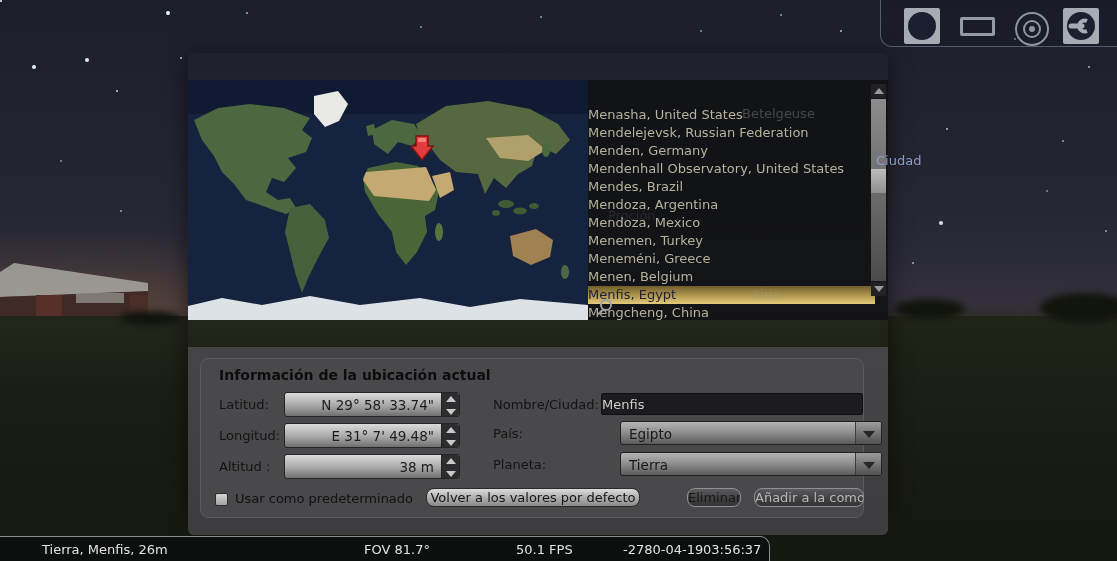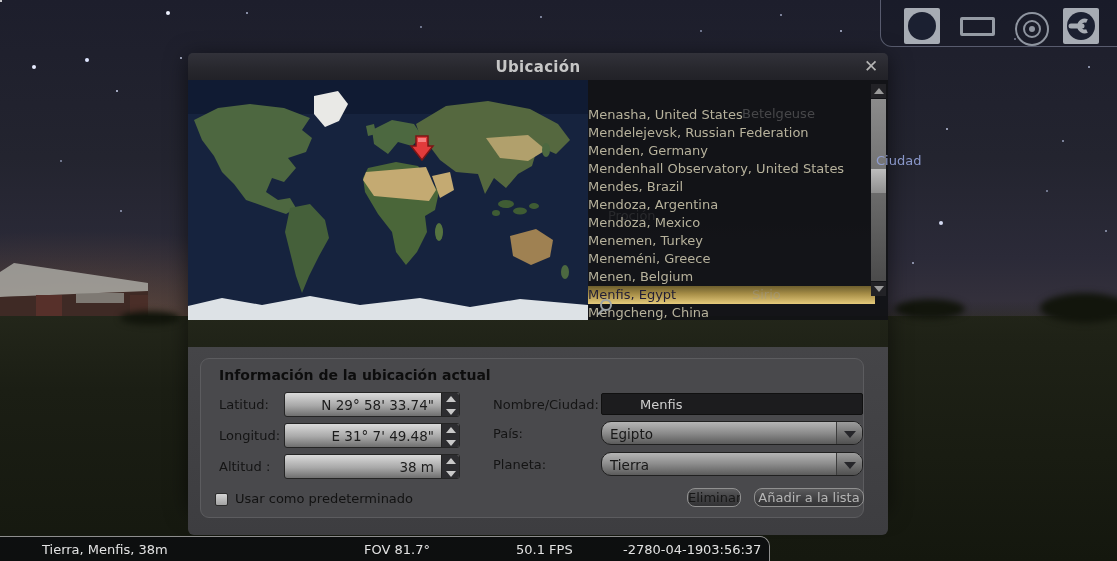--- a/index.html
+++ b/index.html
@@ -95,23 +95,23 @@
     text-align:right; padding-right:6px; font-size:13.5px; color:#1d1d1d; cursor:text; }
   .spin-arrows { position:absolute; right:0; top:0; width:18px; height:25px; background:#2d2d30;
     border-left:1px solid #222; }
   .spin-up, .spin-dn { position:absolute; left:0; width:18px; height:12px;
     display:flex; align-items:center; justify-content:center; cursor:pointer; }
   .spin-up { top:0; } .spin-dn { bottom:0; }
   .tri-up   { width:0; height:0; border-left:5px solid transparent; border-right:5px solid transparent; border-bottom:6px solid #c9c9c9; }
   .tri-down { width:0; height:0; border-left:5px solid transparent; border-right:5px solid transparent; border-top:6px solid #c9c9c9; }
   .text-input { position:absolute; left:400px; width:262px; height:22px; background:#1c1c1e;
     border:1px solid #101010; border-radius:2px; color:#cfcfcf; font-size:13px;
-    line-height:21px; padding-left:38px; cursor:text; }
-  .combo { position:absolute; left:400px; width:262px; height:24px; border:1px solid #202020;
-    border-radius:10px; overflow:hidden; cursor:pointer;
+    line-height:21px; cursor:text; }
+  .combo { position:absolute; left:419px; width:262px; height:24px; border:1px solid #202020;
+    border-radius:3px; overflow:hidden; cursor:pointer;
     background:linear-gradient(180deg,#b5b5b5 0%,#8c8c8c 50%,#5b5b5b 100%); }
   .combo .cb-text { position:absolute; left:8px; top:0; height:24px; line-height:24px;
     font-size:13.5px; color:#181818; }
   .combo .cb-arrow { position:absolute; right:0; top:0; width:26px; height:24px;
     border-left:1px solid #3c3c3c; background:linear-gradient(180deg,#9c9c9c 0%,#6a6a6a 60%,#4a4a4a 100%);
     display:flex; align-items:center; justify-content:center; }
   .tri-down-dk { width:0; height:0; border-left:6px solid transparent; border-right:6px solid transparent; border-top:7px solid #26262a; }
   .checkbox { position:absolute; left:14px; top:134px; width:13px; height:13px;
     background:linear-gradient(180deg,#d4d4d4,#a2a2a2); border:1px solid #2c2c2c; border-radius:2px; cursor:pointer; }
   .cb-label { position:absolute; left:34px; top:132px; font-size:13px; color:#121212; cursor:pointer;text-align:right; }
@@ -169,24 +169,20 @@
       <div class="dot" style="display:flex;align-items:center;justify-content:center;">
         <svg width="28" height="28" viewBox="0 0 28 28">
           <path d="M4,14 H15" stroke="#a7acb4" stroke-width="5" stroke-linecap="round"></path>
           <path d="M20,9 A5.5,5.5 0 1 0 20,19" stroke="#a7acb4" stroke-width="4" fill="none"></path>
         </svg>
       </div>
     </div>
   </div>
 
   <div class="dialog">
-    <div class="titlebar">
-      <span class="title">Ubicación</span>
-      <div class="close-btn">✕</div>
-    </div>
 
     <div class="dlg-body">
 
       <div class="map-wrap">
         <svg width="400" height="240" viewBox="0 0 400 240">
           <rect x="0" y="0" width="400" height="240" fill="#16233e"></rect>
           <rect x="0" y="0" width="400" height="34" fill="#101b33"></rect>
 
           <path d="M6,40 L30,28 L62,24 L96,28 L122,38 L114,50 L124,58 L118,72 L100,78 L108,88 L96,102 L84,98 L78,112 L90,120 L102,118 L108,128 L98,134 L86,130 L58,120 L46,104 L34,92 L26,76 L14,60 Z" fill="#4d6740"></path>
 
@@ -312,28 +308,29 @@
           </div>
           <div class="combo" style="top:93px">
             <span class="cb-text">Tierra</span>
             <div class="cb-arrow">
                 <div class="tri-down-dk"></div>
               </div>
           </div>
 
           <div class="checkbox"></div>
           <span class="cb-label">Usar como predeterminado</span>
+          <div class="btn btn-light">Volver a los valores por defecto</div>
           <div class="btn btn-dark btn-eliminar">Eliminar</div>
-          <div class="btn btn-dark btn-anadir">Añadir a la lista</div>
+          <div class="btn btn-dark btn-anadir">Añadir a la como</div>
         </div>
       </div>
     </div>
   </div>
 
   <div class="statusbar">
-    <span style="left:42px">Tierra, Menfis, 38m</span>
+    <span style="left:42px">Tierra, Menfis, 26m</span>
     <span style="left:364px">FOV 81.7°</span>
     <span style="left:516px">50.1 FPS</span>
     <span style="left:623px">-2780-04-19</span>
     <span style="left:703px">03:56:37</span>
   </div>
 
 </div>
 
 </body></html>

